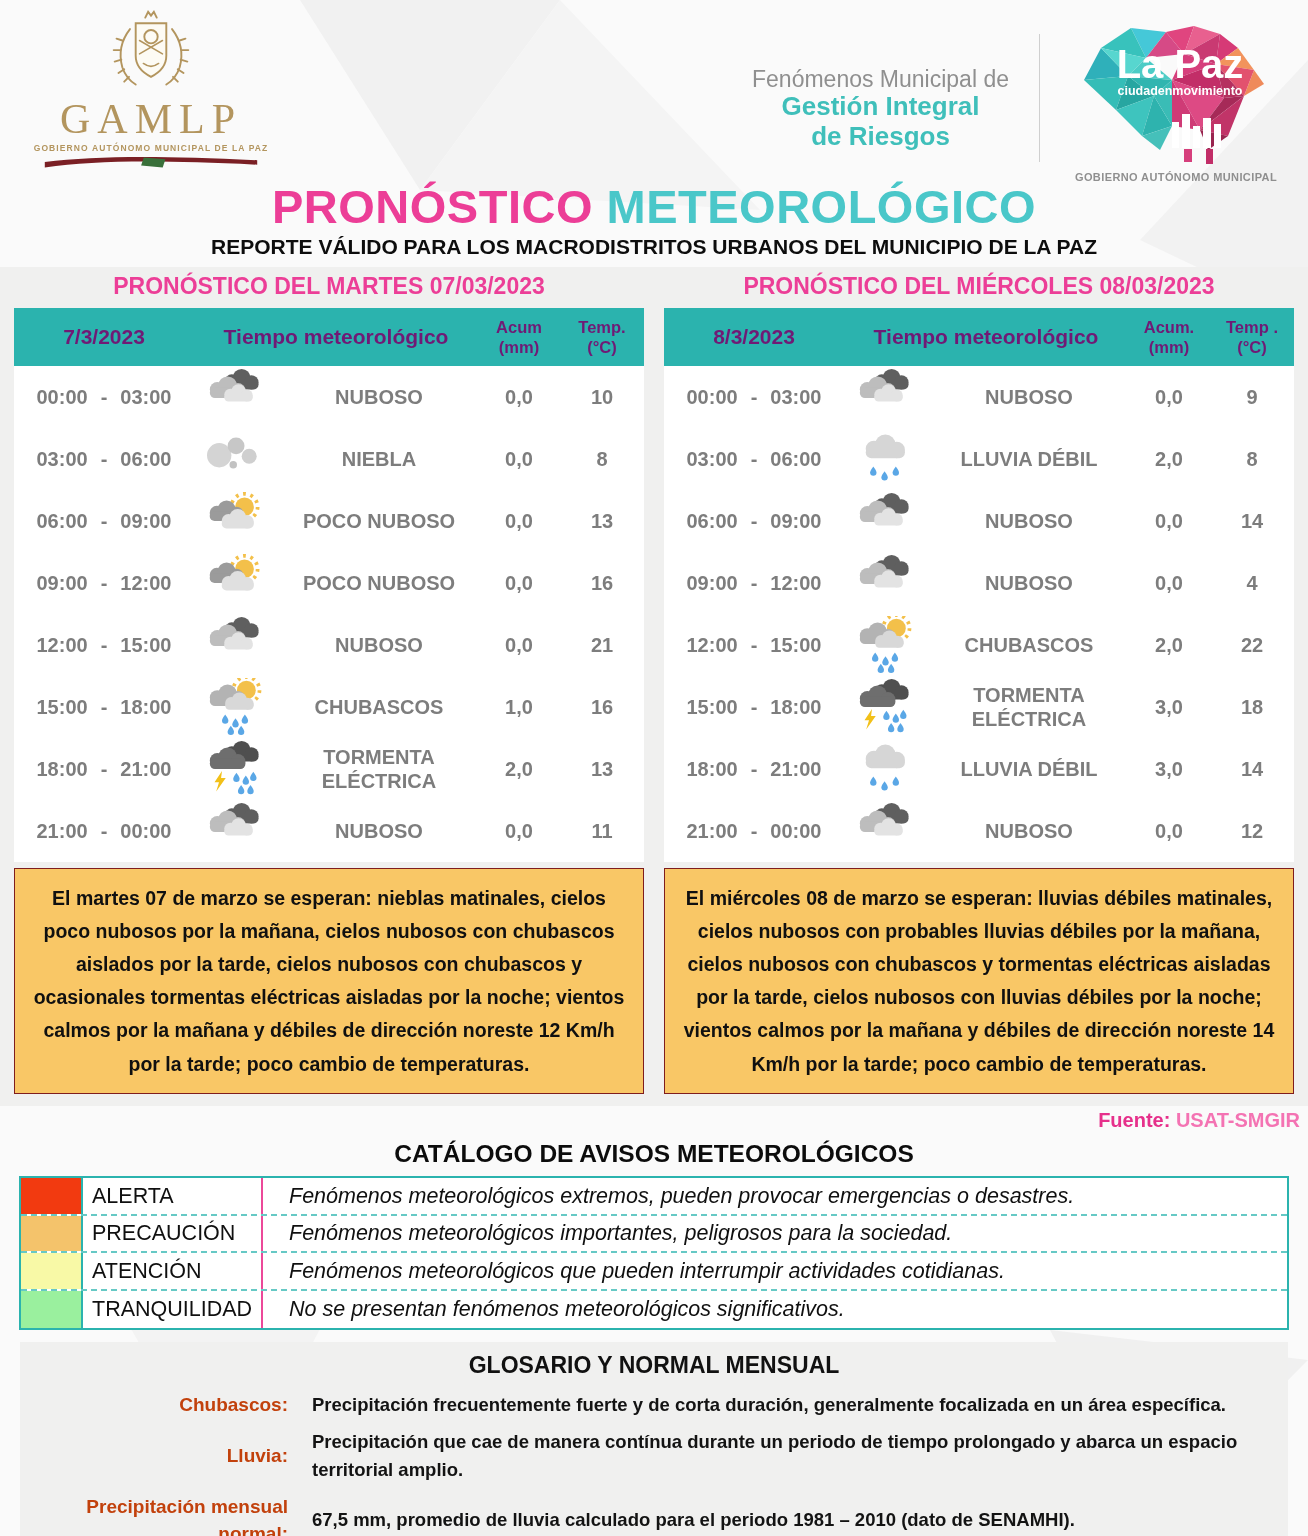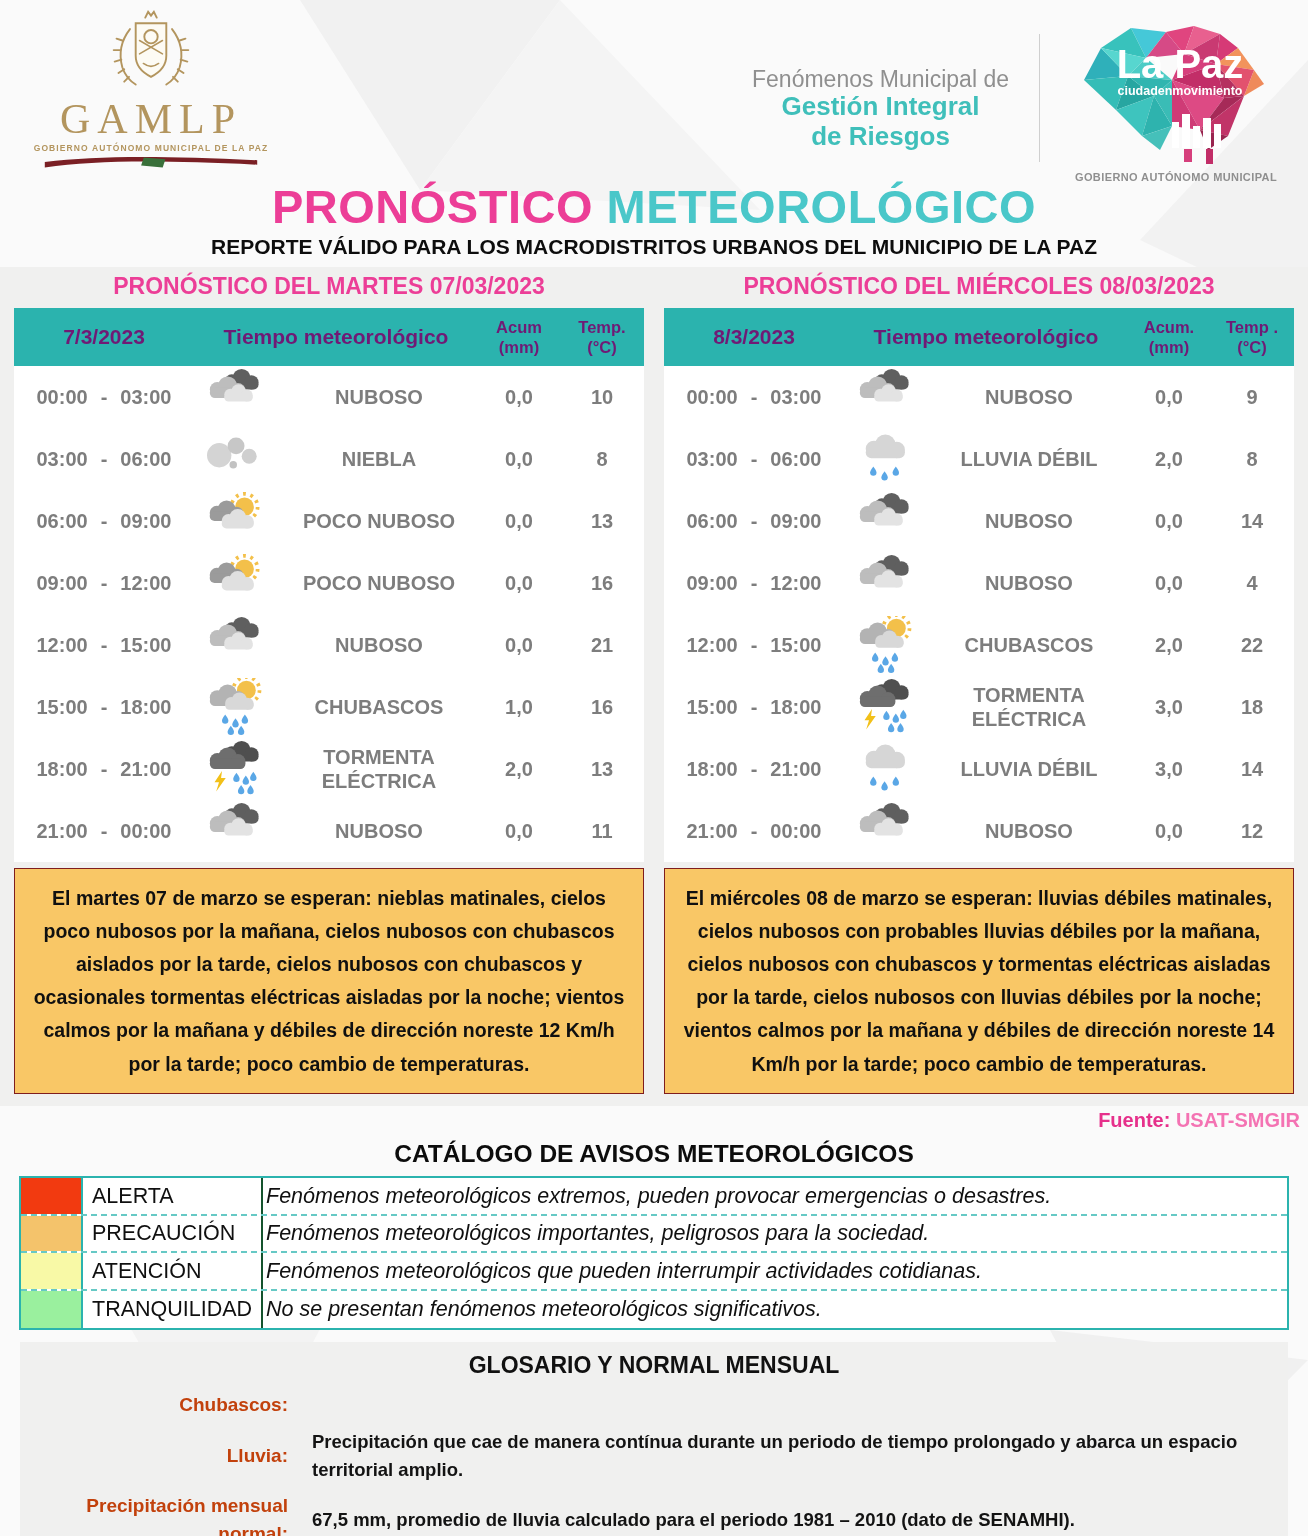--- a/index.html
+++ b/index.html
@@ -43,22 +43,22 @@
 
   .fuente{text-align:right;padding:3px 8px 2px;font-size:20px;font-weight:bold;color:#e6308b}
   .fuente .src{color:#f473b3}
 
   
   .catalog-title{text-align:center;font-weight:bold;font-size:24.5px;color:#0c0c0c;padding:6px 0 8px}
   .catalog{margin:0 19px;border:2.5px solid #2bb3ae;background:#fff}
   .cat-row{display:grid;grid-template-columns:62px 180px 1fr;height:37.5px;border-bottom:2px dashed #66c9c5}
   .cat-row:last-child{border-bottom:none}
   .cat-swatch{height:100%;border-right:2px solid #2bb3ae}
-  .cat-label{display:flex;align-items:center;padding-left:9px;font-size:21.5px;color:#101010;border-right:2px solid #14532d}
-  .cat-desc{display:flex;align-items:center;padding-left:3px;font-style:italic;font-size:21.5px;color:#101010}
+  .cat-label{display:flex;align-items:center;padding-left:9px;font-size:21.5px;color:#101010;border-right:2px solid #ec4899}
+  .cat-desc{display:flex;align-items:center;padding-left:26px;font-style:italic;font-size:21.5px;color:#101010}
 
   
   .glossary{background:#f0f0ef;margin:12px 20px 0;padding:10px 18px 24px}
   .glossary-title{text-align:center;font-weight:bold;font-size:23px;padding-bottom:12px}
   .g-row{display:grid;grid-template-columns:250px 1fr;column-gap:24px;margin-bottom:9px;align-items:center}
   .g-term{color:#c2410c;font-weight:bold;font-size:19px;text-align:right;line-height:1.45}
   .g-def{color:#131313;font-weight:bold;font-size:18.5px;line-height:1.5}
 </style>
 </head>
 <body>
@@ -711,20 +711,21 @@
         <div class="cat-label">TRANQUILIDAD</div>
         <div class="cat-desc">No se presentan fenómenos meteorológicos significativos.</div>
       </div>
     </div>
 
   <div class="glossary">
     <div class="glossary-title">GLOSARIO Y NORMAL MENSUAL</div>
     <div>
         <div class="g-row">
           <div class="g-term">Chubascos:</div>
+          <div class="g-def">Precipitación frecuentemente fuerte y de corta duración, generalmente focalizada en un área específica.</div>
         </div>
         <div class="g-row">
           <div class="g-term">Lluvia:</div>
           <div class="g-def">Precipitación que cae de manera contínua durante un periodo de tiempo prolongado y abarca un espacio territorial amplio.</div>
         </div>
         <div class="g-row">
           <div class="g-term">Precipitación mensual normal:</div>
           <div class="g-def">67,5 mm, promedio de lluvia calculado para el periodo 1981 – 2010 (dato de SENAMHI).</div>
         </div>
       </div>

